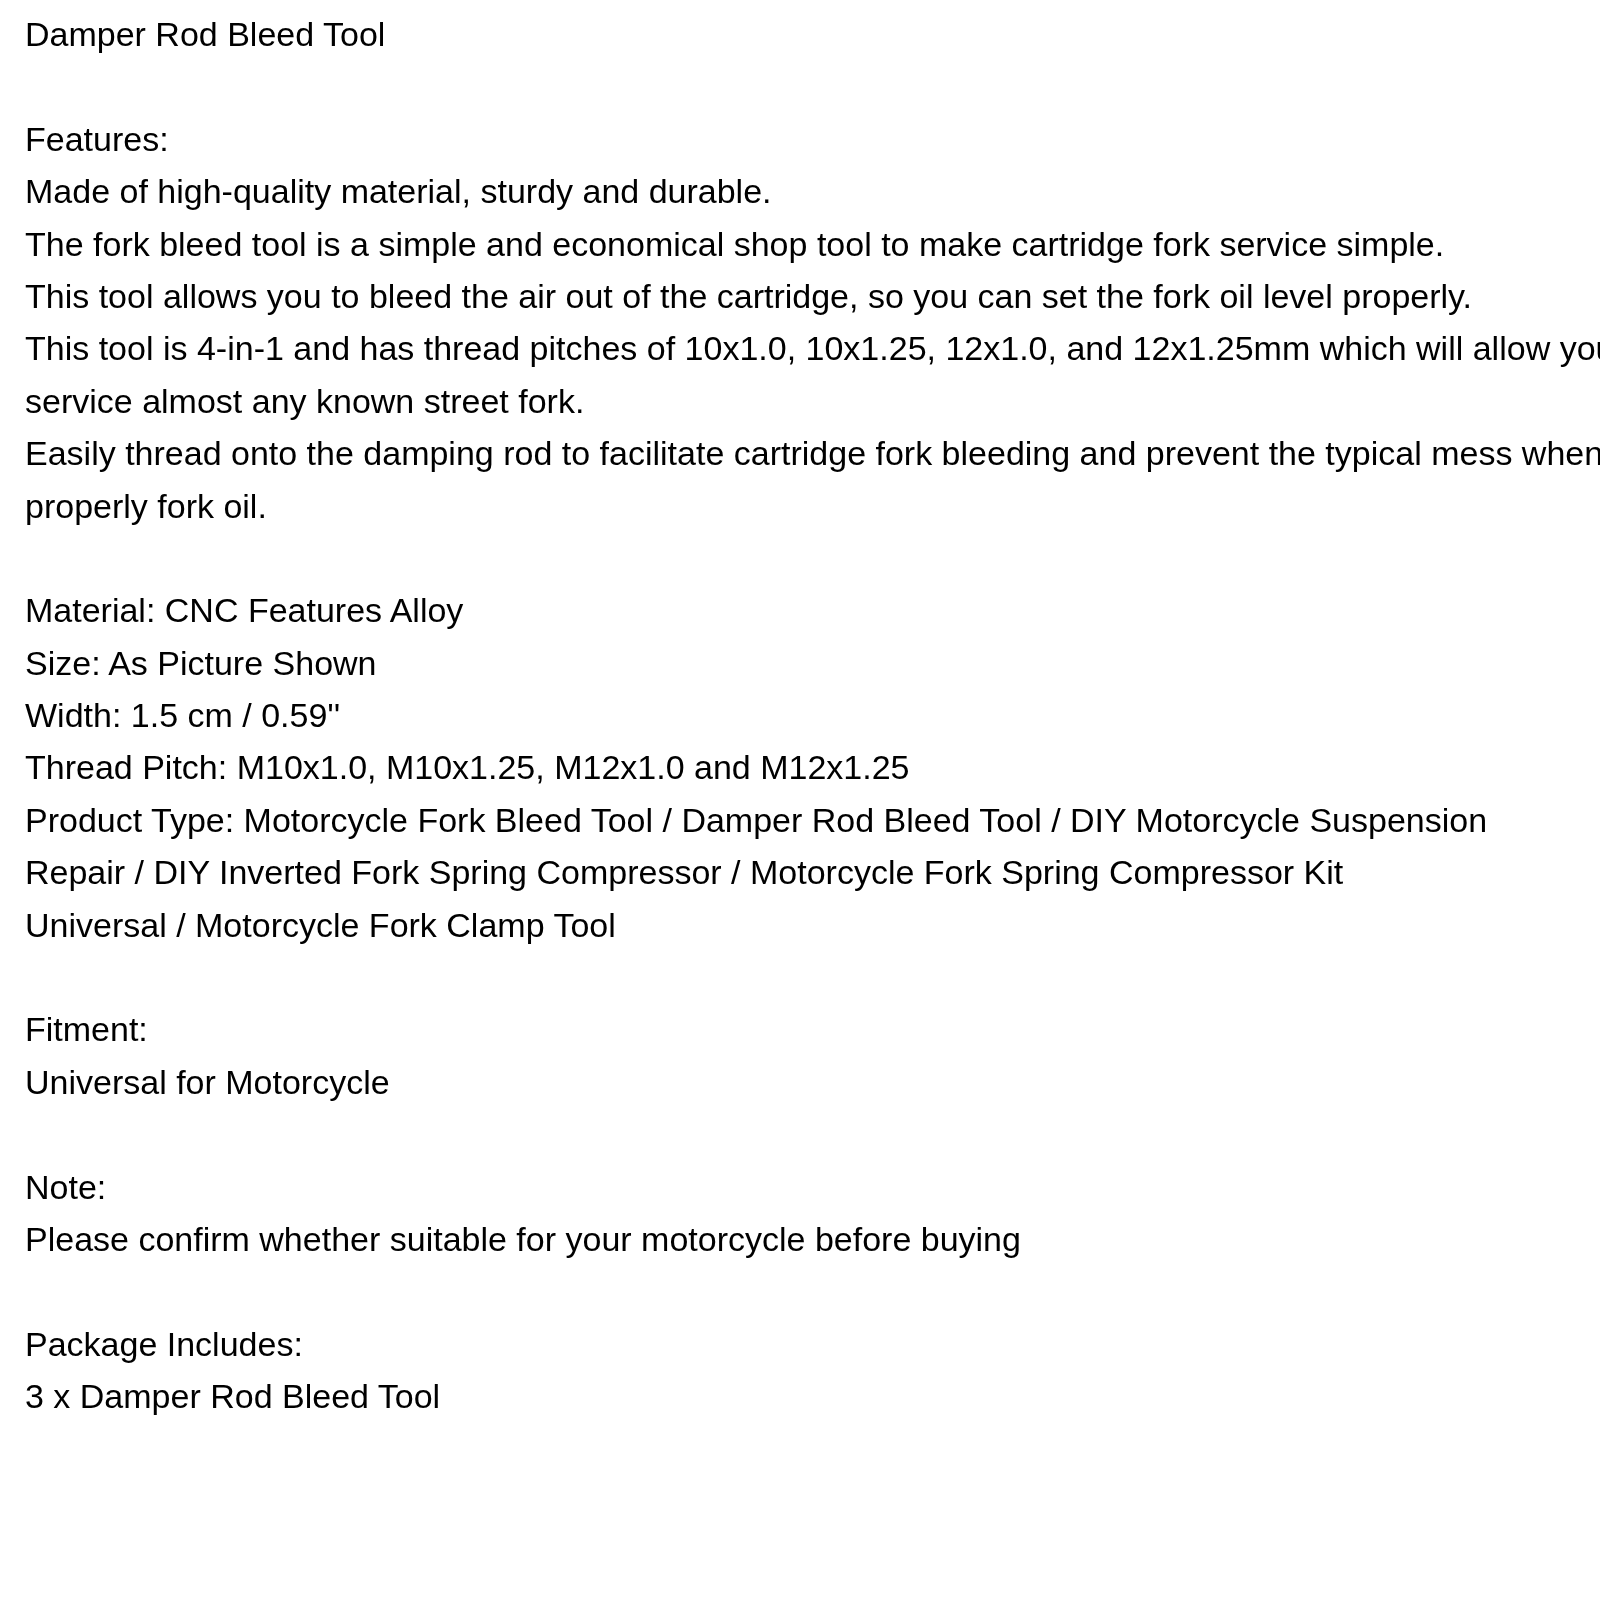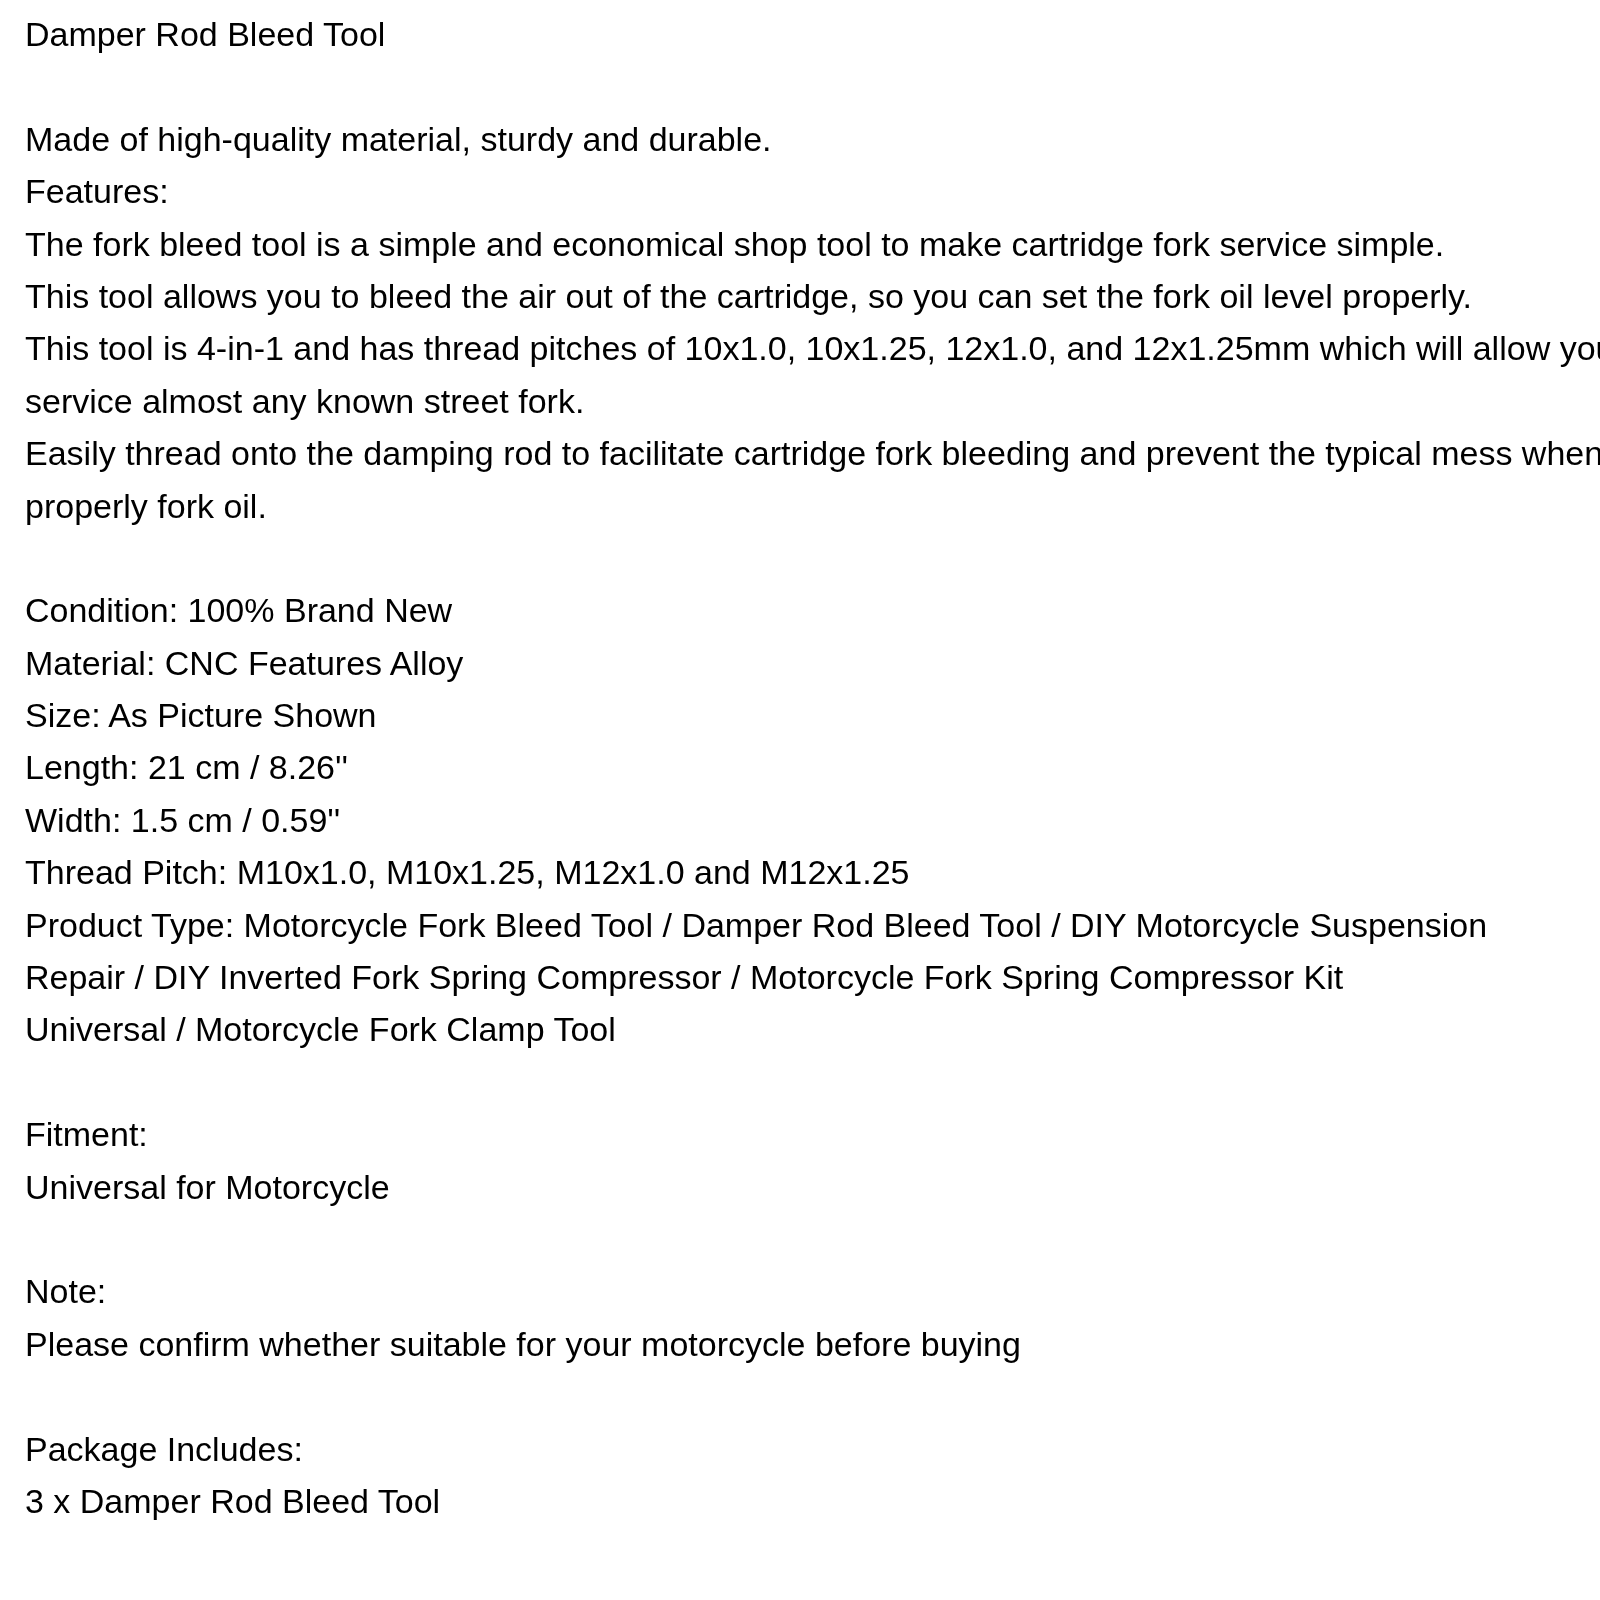--- a/index.html
+++ b/index.html
@@ -28,35 +28,33 @@
 </style>
 </head>
 <body>
 
 <div class="doc">
 
   <div class="line">Damper Rod Bleed Tool</div>
 
   <div class="blank"></div>
 
+  <div class="line">Features:</div>
   <div class="line">Made of high-quality material, sturdy and durable.</div>
-  <div class="line">Features:</div>
   <div class="line">The fork bleed tool is a simple and economical shop tool to make cartridge fork service simple.</div>
   <div class="line">This tool allows you to bleed the air out of the cartridge, so you can set the fork oil level properly.</div>
   <div class="line">This tool is 4-in-1 and has thread pitches of 10x1.0, 10x1.25, 12x1.0, and 12x1.25mm which will allow you</div>
   <div class="line">service almost any known street fork.</div>
   <div class="line">Easily thread onto the damping rod to facilitate cartridge fork bleeding and prevent the typical mess when</div>
   <div class="line">properly fork oil.</div>
 
   <div class="blank"></div>
 
-  <div class="line">Condition: 100% Brand New</div>
   <div class="line">Material: CNC Features Alloy</div>
   <div class="line">Size: As Picture Shown</div>
-  <div class="line">Length: 21 cm / 8.26''</div>
   <div class="line">Width: 1.5 cm / 0.59''</div>
   <div class="line">Thread Pitch: M10x1.0, M10x1.25, M12x1.0 and M12x1.25</div>
   <div class="line">Product Type: Motorcycle Fork Bleed Tool / Damper Rod Bleed Tool / DIY Motorcycle Suspension</div>
   <div class="line">Repair / DIY Inverted Fork Spring Compressor / Motorcycle Fork Spring Compressor Kit</div>
   <div class="line">Universal / Motorcycle Fork Clamp Tool</div>
 
   <div class="blank"></div>
 
   <div class="line">Fitment:</div>
   <div class="line">Universal for Motorcycle</div>

